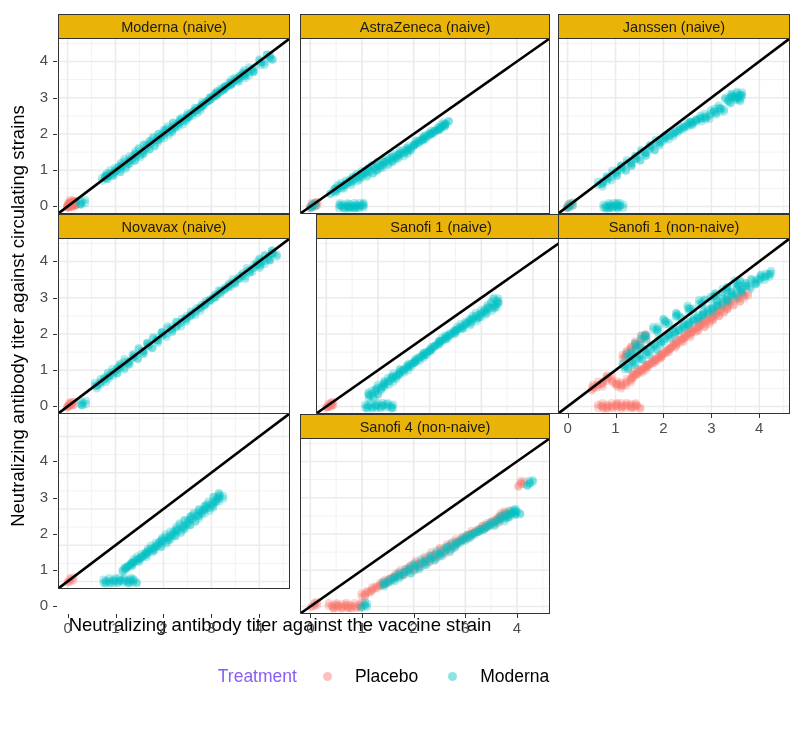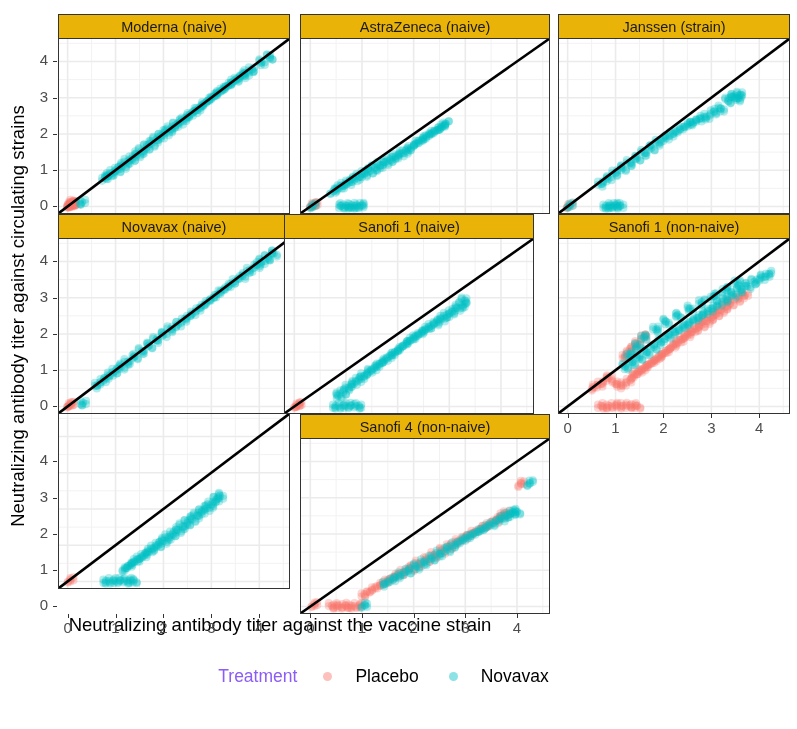--- a/index.html
+++ b/index.html
@@ -640,21 +640,21 @@
               <circle cx="147.73" cy="82.27" r="4.1" fill="#00BFC4" fill-opacity="0.3"></circle>
               <circle cx="142.32" cy="83.60" r="4.1" fill="#00BFC4" fill-opacity="0.3"></circle>
               <circle cx="143.97" cy="87.70" r="4.1" fill="#00BFC4" fill-opacity="0.3"></circle>
               <circle cx="144.67" cy="84.82" r="4.1" fill="#00BFC4" fill-opacity="0.38"></circle>
             </g>
             <line x1="0" y1="174" x2="248" y2="0" stroke="#000000" stroke-width="2.6"></line>
           </svg>
         </div>
       </div>
       <div class="facet" style="left: 558px; top: 14px; width: 232px;">
-        <div class="strip" style="width: 232px;">Janssen (strain)</div>
+        <div class="strip" style="width: 232px;">Janssen (naive)</div>
         <div class="panel" style="width: 232px; height: 175px;">
           <svg width="230" height="174">
             <line x1="32.583333333333336" y1="0" x2="32.583333333333336" y2="174" stroke="#f2f2f2" stroke-width="1"></line>
             <line x1="0" y1="149.35" x2="230" y2="149.35" stroke="#f2f2f2" stroke-width="1"></line>
             <line x1="80.5" y1="0" x2="80.5" y2="174" stroke="#f2f2f2" stroke-width="1"></line>
             <line x1="0" y1="113.1" x2="230" y2="113.1" stroke="#f2f2f2" stroke-width="1"></line>
             <line x1="128.41666666666666" y1="0" x2="128.41666666666666" y2="174" stroke="#f2f2f2" stroke-width="1"></line>
             <line x1="0" y1="76.85" x2="230" y2="76.85" stroke="#f2f2f2" stroke-width="1"></line>
             <line x1="176.33333333333334" y1="0" x2="176.33333333333334" y2="174" stroke="#f2f2f2" stroke-width="1"></line>
             <line x1="0" y1="40.599999999999994" x2="230" y2="40.599999999999994" stroke="#f2f2f2" stroke-width="1"></line>
@@ -1109,21 +1109,21 @@
               <circle cx="213.03" cy="13.87" r="4.1" fill="#00BFC4" fill-opacity="0.3"></circle>
               <circle cx="217.87" cy="17.49" r="4.1" fill="#00BFC4" fill-opacity="0.3"></circle>
               <circle cx="213.08" cy="14.36" r="4.1" fill="#00BFC4" fill-opacity="0.3"></circle>
               <circle cx="213.07" cy="11.55" r="4.1" fill="#00BFC4" fill-opacity="0.3"></circle>
               <circle cx="214.67" cy="14.50" r="4.1" fill="#00BFC4" fill-opacity="0.38"></circle>
             </g>
             <line x1="0" y1="174" x2="230" y2="0" stroke="#000000" stroke-width="2.6"></line>
           </svg>
         </div>
       </div>
-      <div class="facet" style="left: 284px; top: 214px; width: 250px;">
+      <div class="facet" style="left: 316px; top: 214px; width: 250px;">
         <div class="strip" style="width: 250px;">Sanofi 1 (naive)</div>
         <div class="panel" style="width: 250px; height: 175px;">
           <svg width="248" height="174">
             <line x1="35.13333333333333" y1="0" x2="35.13333333333333" y2="174" stroke="#f2f2f2" stroke-width="1"></line>
             <line x1="0" y1="149.35" x2="248" y2="149.35" stroke="#f2f2f2" stroke-width="1"></line>
             <line x1="86.8" y1="0" x2="86.8" y2="174" stroke="#f2f2f2" stroke-width="1"></line>
             <line x1="0" y1="113.1" x2="248" y2="113.1" stroke="#f2f2f2" stroke-width="1"></line>
             <line x1="138.46666666666667" y1="0" x2="138.46666666666667" y2="174" stroke="#f2f2f2" stroke-width="1"></line>
             <line x1="0" y1="76.85" x2="248" y2="76.85" stroke="#f2f2f2" stroke-width="1"></line>
             <line x1="190.13333333333335" y1="0" x2="190.13333333333335" y2="174" stroke="#f2f2f2" stroke-width="1"></line>
@@ -2554,17 +2554,17 @@
     </div>
 
   <div class="legend">
     <span class="legend-title">Treatment</span>
     <span class="legend-key">
       <span class="legend-dot" id="dot0" style="background: rgb(248, 118, 109); opacity: 0.45;"></span>
       <span class="legend-label">Placebo</span>
     </span>
     <span class="legend-key">
       <span class="legend-dot" id="dot1" style="background: rgb(0, 191, 196); opacity: 0.45;"></span>
-      <span class="legend-label">Novavax</span>
+      <span class="legend-label">Moderna</span>
     </span>
   </div>
 
 </div>
 
 </body></html>

